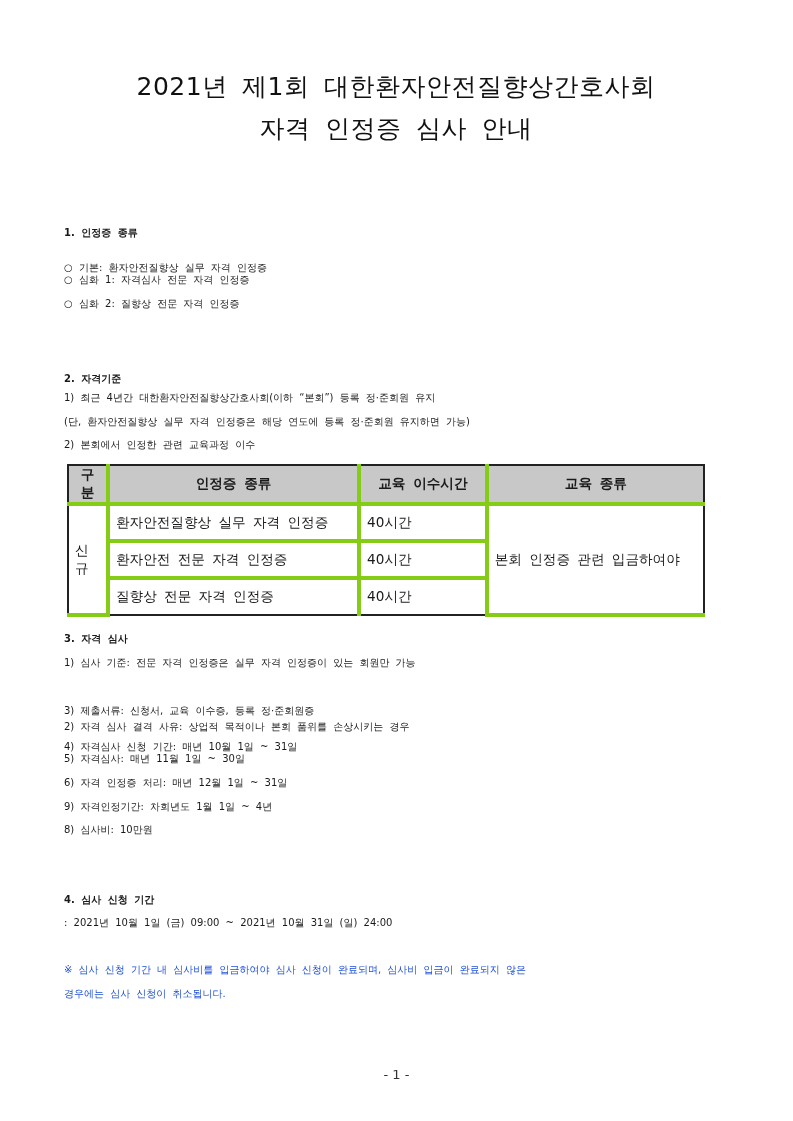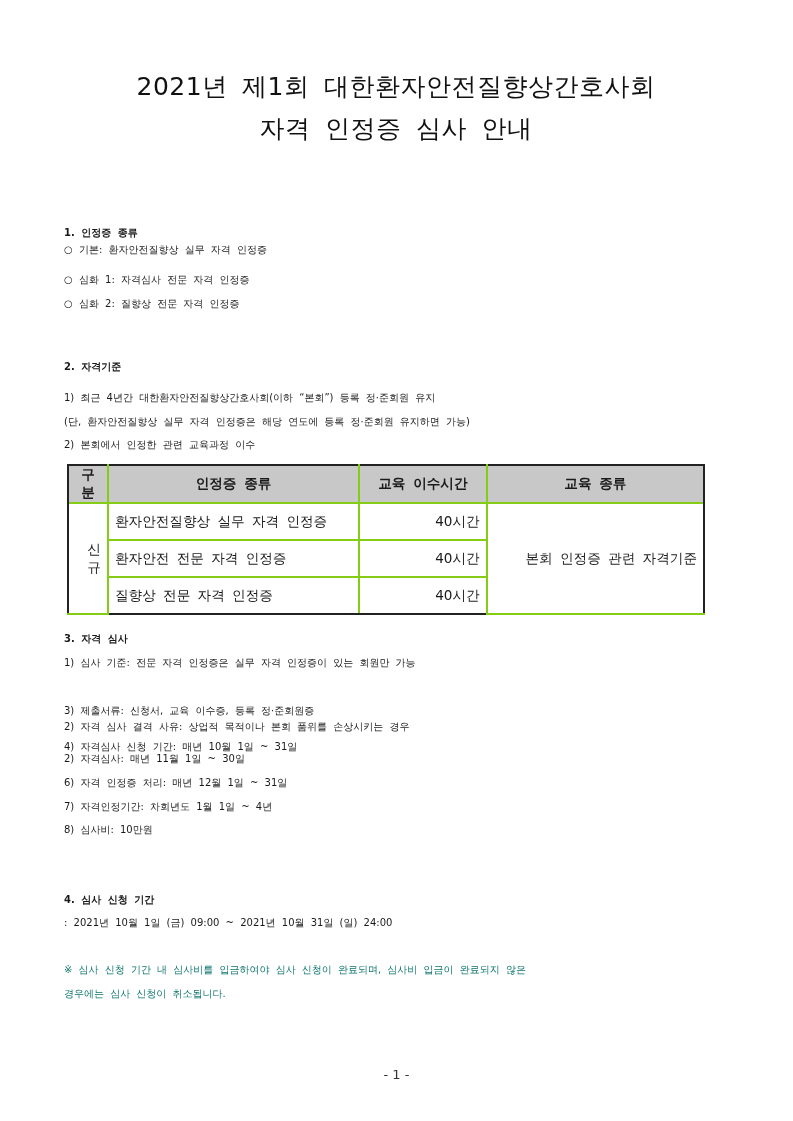--- a/index.html
+++ b/index.html
@@ -15,53 +15,53 @@
     font-size: 25px; font-weight: normal; letter-spacing: 0.5px; color: #111;
     word-spacing: 6px;
   }
   #t1 { top: 70px; }
   #t2 { top: 112px; }
   .line {
     position: absolute; left: 64px; font-size: 10px; white-space: nowrap;
     word-spacing: 3px; color: #1a1a1a;
   }
   .heading { font-weight: bold; }
-  .red { color: #0f766e; }
+  .red { color: #1d4ed8; }
   table.cert {
     position: absolute; left: 67px; top: 464px; width: 638px;
     border-collapse: collapse; font-size: 13.6px; word-spacing: 3px;
   }
   table.cert th, table.cert td {
-    border: 2px solid #84cc16; height: 37px; padding: 0 6px;
+    border: 4px solid #84cc16; height: 37px; padding: 0 6px;
   }
   table.cert th {
     background: #c8c8c8; font-weight: bold; text-align: center;
     border-top: 2px solid #222; border-bottom: 1.5px solid #222;
   }
-  table.cert td.c { text-align: right; border-radius: 8px; }
+  table.cert td.c { text-align: left; border-radius: 8px; }
   table.cert tr:last-child td { border-bottom: 2px solid #222; }
   table.cert td:first-child, table.cert th:first-child { border-left: 2px solid #222; }
   table.cert td:last-child, table.cert th:last-child { border-right: 2px solid #222; }
   .footer {
     position: absolute; top: 1067px; left: 0; width: 793px; text-align: center;
     font-size: 13px; color: #333;
   }
 </style>
 </head>
 <body>
 
 <div id="t1" class="title">2021년 제1회 대한환자안전질향상간호사회</div>
 <div id="t2" class="title">자격 인정증 심사 안내</div>
 
 <div class="line heading" style="top:226px">1. 인정증 종류</div>
-<div class="line" style="top:243px">○ 기본: 환자안전질향상 실무 자격 인정증</div>
+<div class="line" style="top:261px">○ 기본: 환자안전질향상 실무 자격 인정증</div>
 <div class="line" style="top:273px">○ 심화 1: 자격심사 전문 자격 인정증</div>
 <div class="line" style="top:297px">○ 심화 2: 질향상 전문 자격 인정증</div>
 
-<div class="line heading" style="top:360px">2. 자격기준</div>
+<div class="line heading" style="top:372px">2. 자격기준</div>
 <div class="line" style="top:391px">1) 최근 4년간 대한환자안전질향상간호사회(이하 “본회”) 등록 정·준회원 유지</div>
 <div class="line" style="top:415px">(단, 환자안전질향상 실무 자격 인정증은 해당 연도에 등록 정·준회원 유지하면 가능)</div>
 <div class="line" style="top:438px">2) 본회에서 인정한 관련 교육과정 이수</div>
 
 <table class="cert">
   <colgroup>
     <col style="width:40px">
       <col style="width:252px">
       <col style="width:128px">
       <col style="width:218px">
@@ -70,41 +70,41 @@
       <tr>
     <th>구분</th>
     <th>인정증 종류</th>
     <th>교육 이수시간</th>
     <th>교육 종류</th>
   </tr>
   <tr>
     <td class="c" rowspan="3">신규</td>
     <td>환자안전질향상 실무 자격 인정증</td>
     <td class="c">40시간</td>
-    <td class="c" rowspan="3">본회 인정증 관련 자격기준</td>
+    <td class="c" rowspan="3">본회 인정증 관련 입금하여야</td>
   </tr>
   <tr>
     <td>환자안전 전문 자격 인정증</td>
     <td class="c">40시간</td>
   </tr>
   <tr>
     <td>질향상 전문 자격 인정증</td>
     <td class="c">40시간</td>
   </tr>
 </tbody>
   </table>
 
 <div class="line heading" style="top:632px">3. 자격 심사</div>
 <div class="line" style="top:656px">1) 심사 기준: 전문 자격 인정증은 실무 자격 인정증이 있는 회원만 가능</div>
 <div class="line" style="top:720px">2) 자격 심사 결격 사유: 상업적 목적이나 본회 품위를 손상시키는 경우</div>
 <div class="line" style="top:704px">3) 제출서류: 신청서, 교육 이수증, 등록 정·준회원증</div>
 <div class="line" style="top:740px">4) 자격심사 신청 기간: 매년 10월 1일 ~ 31일</div>
-<div class="line" style="top:752px">2) 자격심사: 매년 11월 1일 ~ 30일</div>
+<div class="line" style="top:752px">5) 자격심사: 매년 11월 1일 ~ 30일</div>
 <div class="line" style="top:776px">6) 자격 인정증 처리: 매년 12월 1일 ~ 31일</div>
-<div class="line" style="top:800px">7) 자격인정기간: 차회년도 1월 1일 ~ 4년</div>
+<div class="line" style="top:800px">9) 자격인정기간: 차회년도 1월 1일 ~ 4년</div>
 <div class="line" style="top:823px">8) 심사비: 10만원</div>
 
 <div class="line heading" style="top:893px">4. 심사 신청 기간</div>
 <div class="line" style="top:916px">: 2021년 10월 1일 (금) 09:00 ~ 2021년 10월 31일 (일) 24:00</div>
 <div class="line red" style="top:963px">※ 심사 신청 기간 내 심사비를 입금하여야 심사 신청이 완료되며, 심사비 입금이 완료되지 않은</div>
 <div class="line red" style="top:987px">경우에는 심사 신청이 취소됩니다.</div>
 
 <div class="footer">- 1 -</div>
 
 </body></html>

